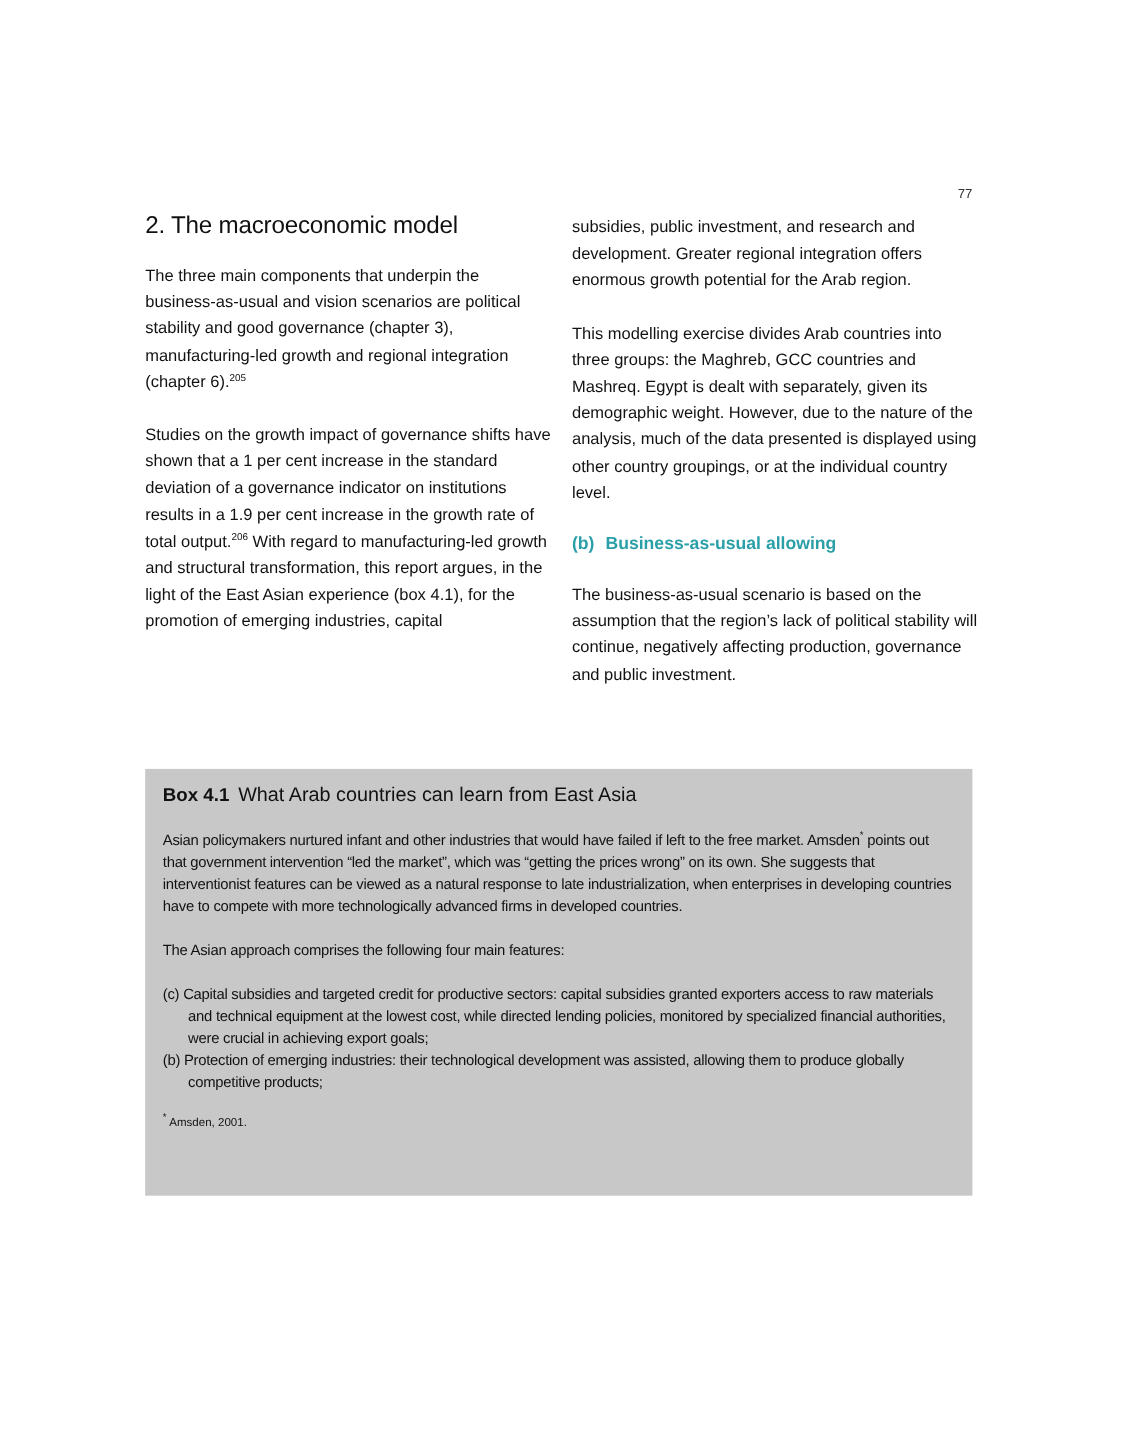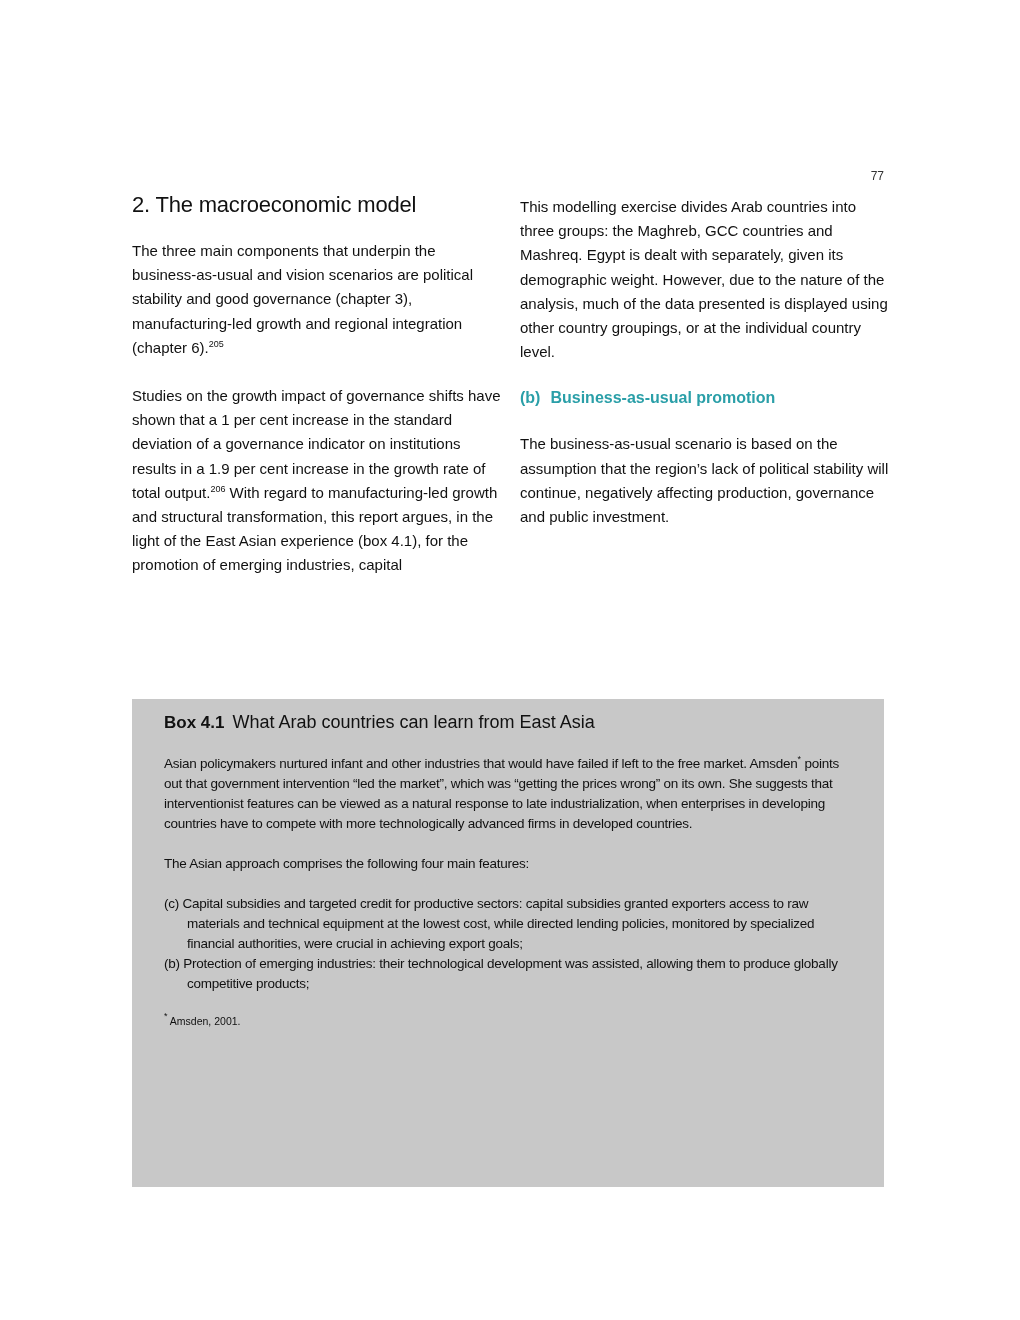--- a/index.html
+++ b/index.html
@@ -8,44 +8,45 @@
   .page-num { position: absolute; top: 125px; left: 840px; width: 44px; text-align: right;
               font-size: 12px; color: #333; margin-top: 44px; }
   .col { position: absolute; top: 195px; width: 370px; font-size: 15px; line-height: 24.2px; }
   .col-left { left: 132px; }
   .col-right { left: 520px; }
   .h2 { font-size: 22px; font-weight: normal; margin: 0 0 24px 0; line-height: 20px; letter-spacing: -0.2px; color:#111;}
   .h3 { font-size: 16px; color: #2a9fa8; margin: 0 0 24px 0; line-height: 20px; }
   .h3 .lbl { margin-right: 10px; }
   p { margin: 0 0 24px 0; }
   sup { font-size: 9px; line-height: 0; vertical-align: 6px; }
-  .box { position: absolute; left: 132px; top: 699px; width: 752px; height: 488px;
-         background: #c8c8c8; box-sizing: border-box; padding: 12px 32px; }
+  .box { position: absolute; left: 132px; top: 699px; width: 752px; height: 388px;
+         background: #c8c8c8; box-sizing: border-box; padding: 12px 16px; }
   .box-title { font-size: 18px; margin: 0 0 20px 0; line-height: 22px; }
   .box-title .num { font-weight: bold; margin-right: 8px; font-size:17px;}
   .box-text { font-size: 13.5px; line-height: 20px; letter-spacing: -0.25px; margin: 0 0 20px 0; }
   .box-list { margin: 0 0 20px 0; padding: 0; list-style: none; font-size: 13.5px; line-height: 20px; letter-spacing:-0.25px;}
   .box-list li { padding-left: 23px; text-indent: -23px; }
   .box-foot { font-size: 10.5px; line-height: 14px; }
 </style>
 </head>
 <body>
 
 <div class="page-num">77</div>
 
 <div class="col col-left">
   <h2 class="h2">2.  The macroeconomic model</h2>
   <p><span>The three main components that underpin the business-as-usual and vision scenarios are political stability and good governance (chapter 3), manufacturing-led growth and regional integration (chapter 6).</span><sup>205</sup></p>
   <p><span>Studies on the growth impact of governance shifts have shown that a 1 per cent increase in the standard deviation of a governance indicator on institutions results in a 1.9 per cent increase in the growth rate of total output.</span><sup>206</sup><span> With regard to manufacturing-led growth and structural transformation, this report argues, in the light of the East Asian experience (box 4.1), for the promotion of emerging industries, capital</span></p>
 </div>
 
 <div class="col col-right">
+  <p>subsidies, public investment, and research and development. Greater regional integration offers enormous growth potential for the Arab region.</p>
   <p>This modelling exercise divides Arab countries into three groups: the Maghreb, GCC countries and Mashreq. Egypt is dealt with separately, given its demographic weight. However, due to the nature of the analysis, much of the data presented is displayed using other country groupings, or at the individual country level.</p>
   <h3 class="h3">
-    <span class="lbl">(b)</span><span>Business-as-usual promotion</span>
+    <span class="lbl">(b)</span><span>Business-as-usual allowing</span>
   </h3>
   <p>The business-as-usual scenario is based on the assumption that the region’s lack of political stability will continue, negatively affecting production, governance and public investment.</p>
 </div>
 
 <div class="box">
   <div class="box-title">
     <span class="num">Box 4.1</span><span>What Arab countries can learn from East Asia</span>
   </div>
   <p class="box-text"><span>Asian policymakers nurtured infant and other industries that would have failed if left to the free market. Amsden</span><sup>*</sup><span> points out that government intervention “led the market”, which was “getting the prices wrong” on its own. She suggests that interventionist features can be viewed as a natural response to late industrialization, when enterprises in developing countries have to compete with more technologically advanced firms in developed countries.</span></p>
   <p class="box-text">The Asian approach comprises the following four main features:</p>

